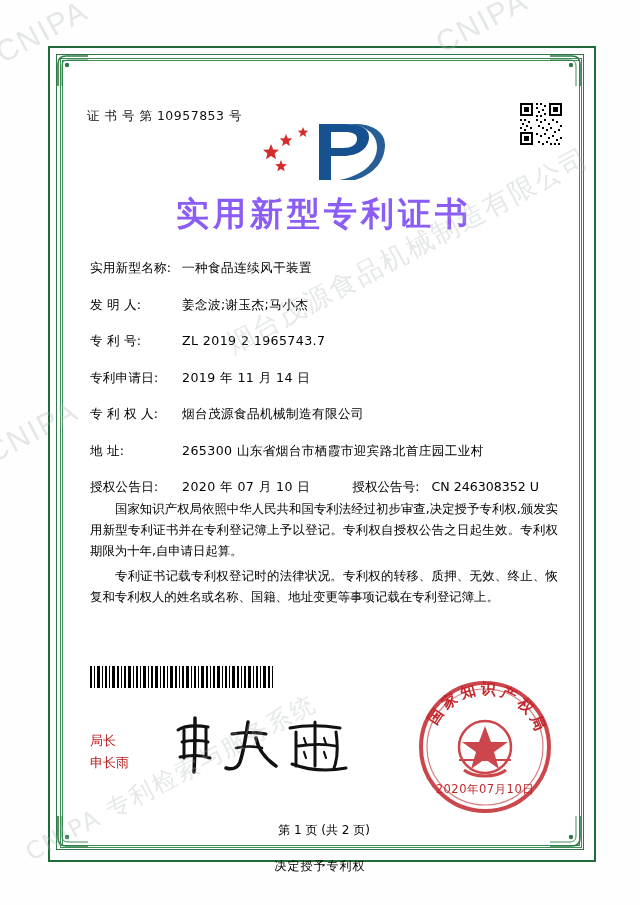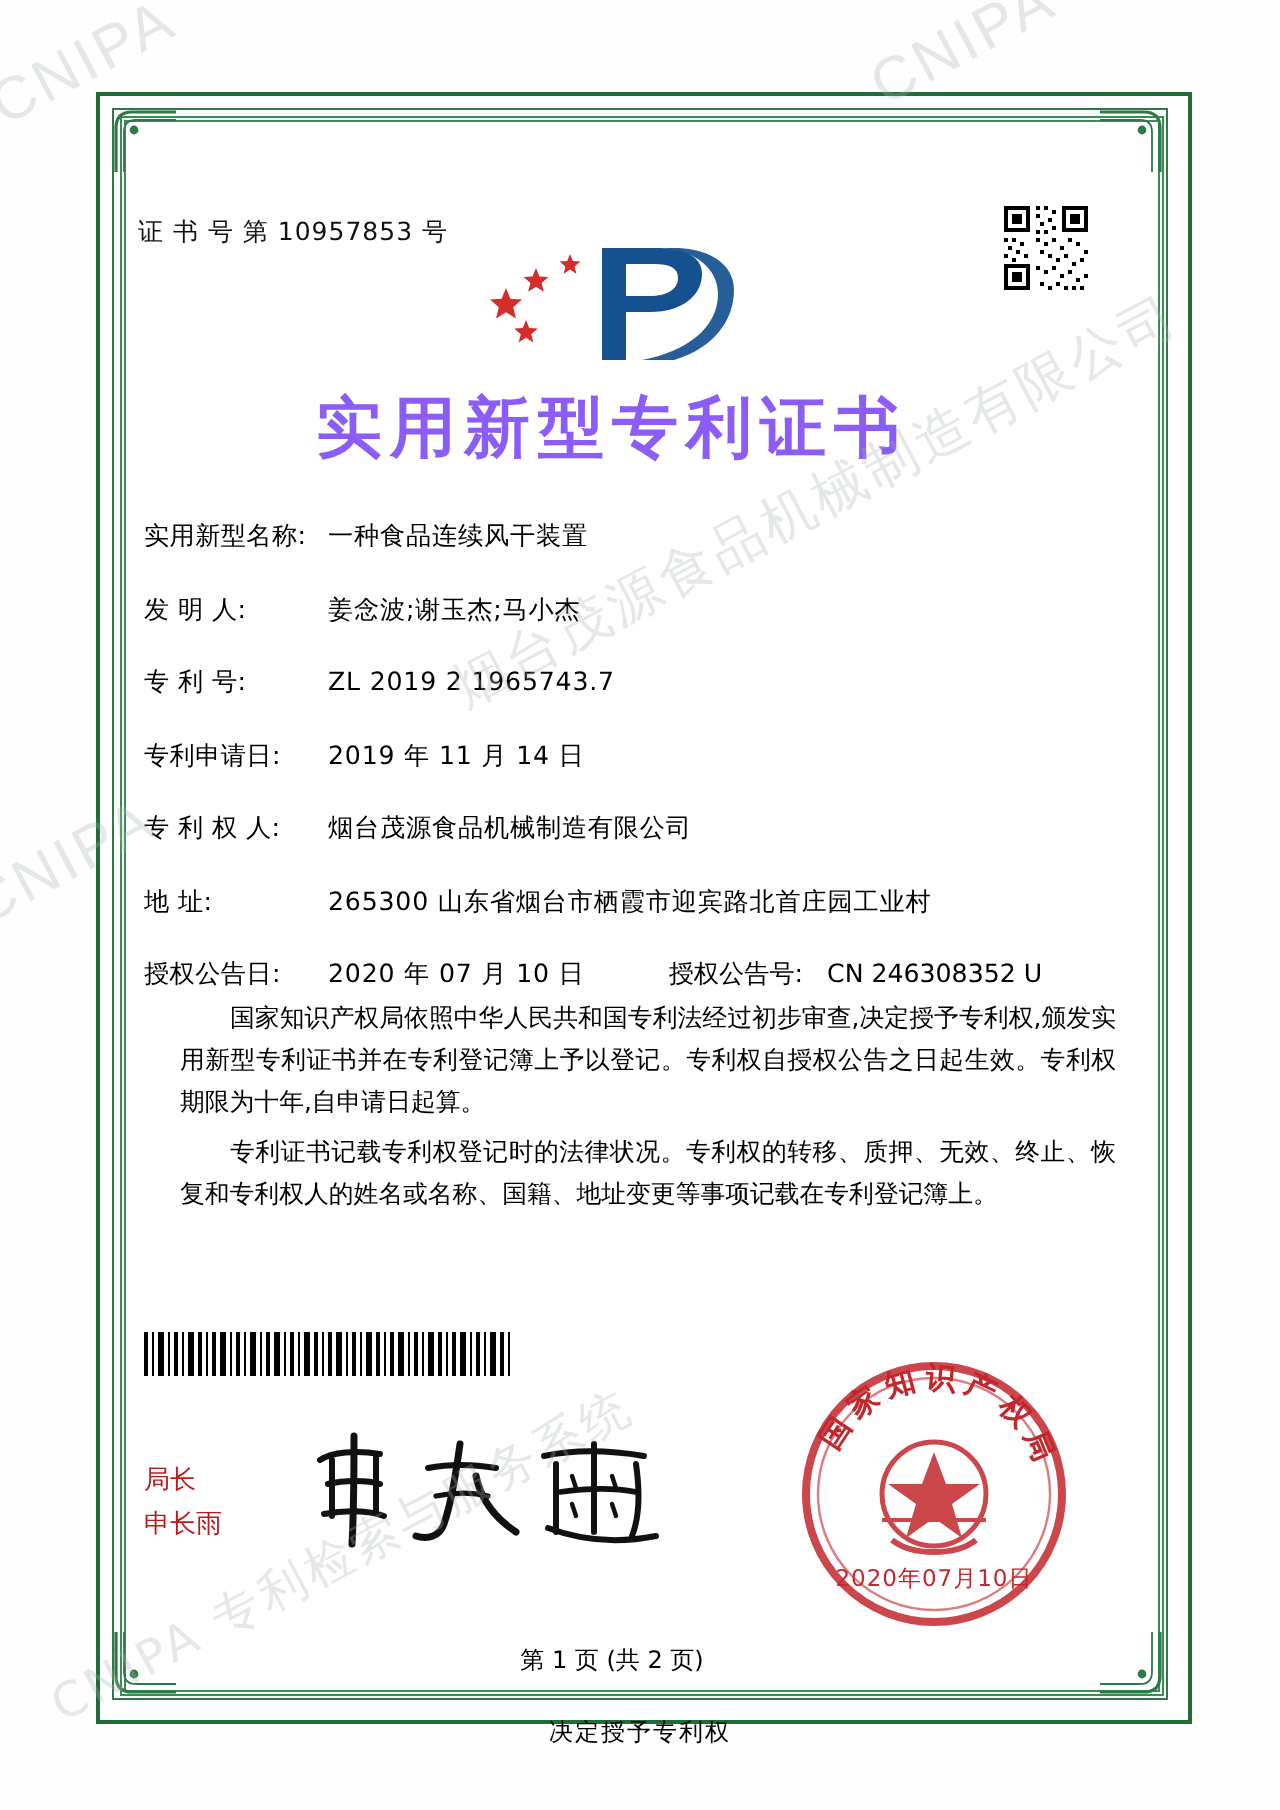--- a/index.html
+++ b/index.html
@@ -67,21 +67,21 @@
   }
   .corner {
     position: absolute;
     width: 34px; height: 34px;
     z-index: 2;
   }
   .corner svg { display:block; }
 
   .content {
     position: absolute;
-    left: 34px; top: 46px;
+    left: 52px; top: 46px;
     width: 544px; height: 812px;
     z-index: 2;
   }
 
   
   .cert-no {
     position: absolute;
     left: 35px; top: 62px;
     font-size: 12.5px;
     color: #111;
@@ -163,21 +163,20 @@
   .paras {
     position: absolute;
     left: 38px;
     top: 452px;
     width: 468px;
     font-size: 12.4px;
     line-height: 21px;
     color: #000;
     text-align: justify;
     font-family: "DejaVu Sans", sans-serif;
-    margin-left: 18px;
   }
   .paras p { margin: 0 0 4px 0; text-indent: 25px; }
 
   
   .barcode {
     position: absolute;
     left: 38px;
     top: 620px;
     width: 186px;
     height: 22px;

